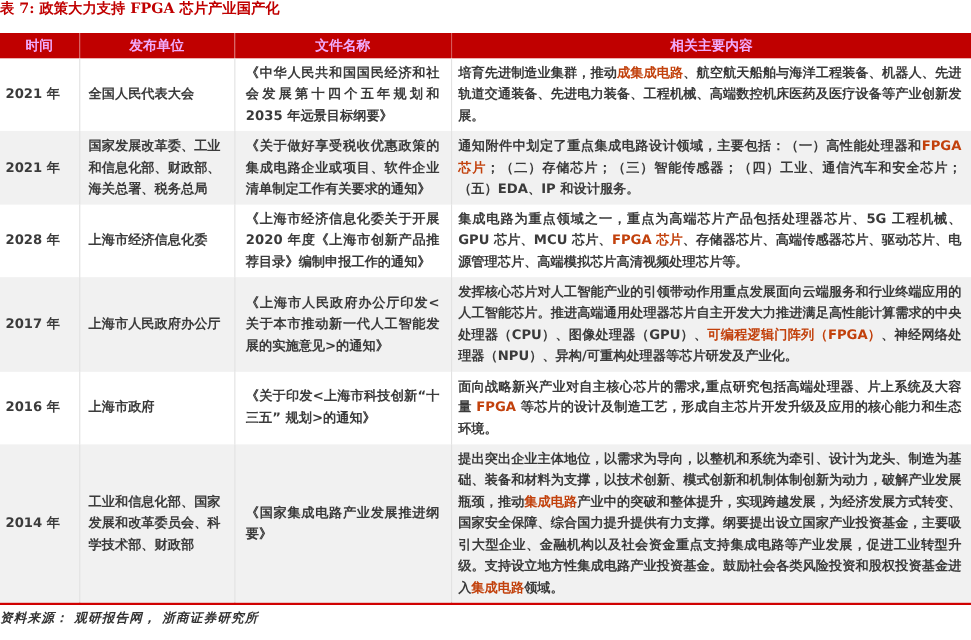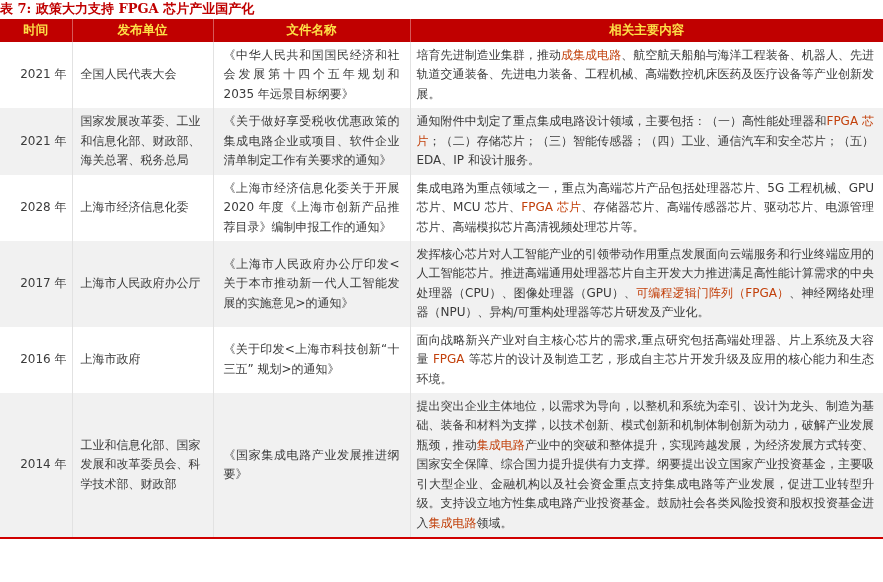--- a/index.html
+++ b/index.html
@@ -4,39 +4,39 @@
 <style>
   * { margin:0; padding:0; box-sizing:border-box; }
   body { background:#ffffff; }
   .page {
     width:883px; height:582px; background:#ffffff; overflow:hidden;
     font-family:"DejaVu Sans", sans-serif; position:relative;
   }
   .table-title {
     color:#c00000; font-weight:bold; font-size:13px; line-height:16px;
     font-family:"DejaVu Serif", serif;
-    padding:1px 2px 0 0; margin-bottom:2px; white-space:nowrap;
+    padding:1px 2px 0 0; margin-bottom:13px; white-space:nowrap;
   }
   table.policy {
     width:883px; table-layout:fixed; border-collapse:collapse;
     font-size:12px; border-bottom:2px solid #d00000;
   }
   thead th {
-    background:#c00000; color:#fde047; font-weight:bold;
+    background:#c00000; color:#f0abfc; font-weight:bold;
     font-size:12.5px; height:23px; text-align:center; vertical-align:middle;
     border-left:1px solid rgba(255,255,255,0.35);
   }
   thead th:first-child { border-left:none; }
   tbody td {
     vertical-align:middle; line-height:1.62; color:#3b3b3b;
-    border-left:1px solid #e2e2e2; padding:4px 5px;
+    border-left:1px solid #e2e2e2; padding:4px 5px;font-weight:bold;
   }
   tbody td:first-child { border-left:none; }
   tbody tr.alt { background:#f1f1f1; }
-  td.c-time { text-align:right; white-space:nowrap; }
+  td.c-time { text-align:left; white-space:nowrap; }
   td.c-unit { text-align:left; padding:4px 8px; }
   td.c-doc  { text-align:justify; text-align-last:left; padding:4px 10px; }
   td.c-content { text-align:justify; text-align-last:left; padding:4px 9px 4px 6px; }
   .hl { color:#c2410c; }
   .source-note {
     font-family:"DejaVu Serif", serif; font-style:italic; font-weight:600;
     font-size:11.5px; color:#333333; padding:4px 2px 0 0; letter-spacing:1px;
   }
 </style>
 </head>
@@ -93,13 +93,14 @@
         </tr>
         <tr class="alt">
           <td class="c-time">2014 年</td>
           <td class="c-unit">工业和信息化部、国家发展和改革委员会、科学技术部、财政部</td>
           <td class="c-doc">《国家集成电路产业发展推进纲要》</td>
           <td class="c-content"><span>提出突出企业主体地位，以需求为导向，以整机和系统为牵引、设计为龙头、制造为基础、装备和材料为支撑，以技术创新、模式创新和机制体制创新为动力，破解产业发展瓶颈，推动</span><span class="hl">集成电路</span><span>产业中的突破和整体提升，实现跨越发展，为经济发展方式转变、国家安全保障、综合国力提升提供有力支撑。纲要提出设立国家产业投资基金，主要吸引大型企业、金融机构以及社会资金重点支持集成电路等产业发展，促进工业转型升级。支持设立地方性集成电路产业投资基金。鼓励社会各类风险投资和股权投资基金进入</span><span class="hl">集成电路</span><span>领域。</span></td>
         </tr>
       </tbody>
   </table>
 
+  <div class="source-note">资料来源： 观研报告网， 浙商证券研究所</div>
 </div>
 
 </body></html>

